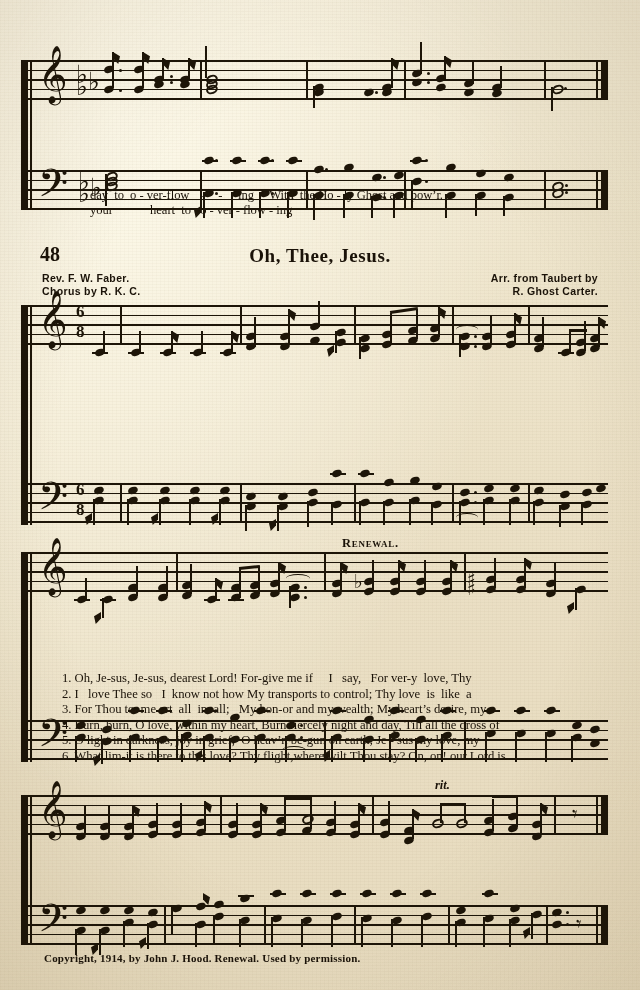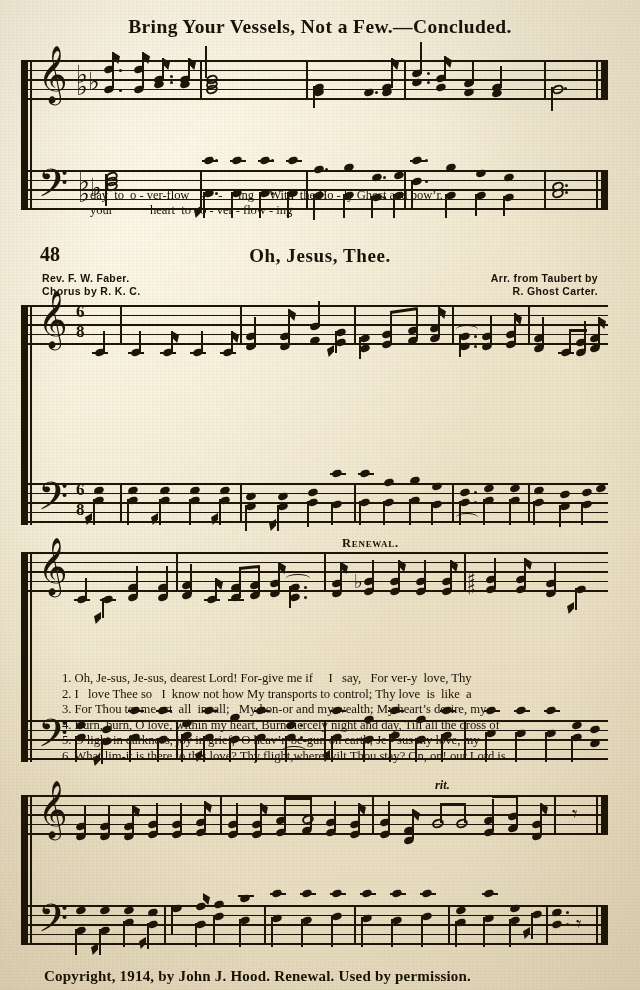--- a/index.html
+++ b/index.html
@@ -101,25 +101,24 @@
     left: 435px;
     top: 778px;
     font-size: 12.5px;
     font-style: italic;
     font-weight: bold;
   }
   #copyright {
     position: absolute;
     left: 44px;
     top: 952px;
-    font-size: 15px;
+    font-size: 11px;
     font-weight: bold;
     letter-spacing: 0.2px;
     font-family: "Liberation Serif", serif;
-    margin-top: 16px;
   }
 
   
   .system {
     position: absolute;
     left: 24px;
     width: 584px;
   }
   .staff {
     position: absolute;
@@ -262,21 +261,20 @@
     color: #1d1508;
   }
 </style>
 </head>
 <body>
 
 <div class="page"></div>
 
 <div class="content">
 
-  <div class="hymn-title" id="title-top">Bring Your Vessels, Not a Few.—Concluded.</div>
 
   <div class="system" id="sys1" style="top:60px; height:150px;">
     <div class="sysbar" style="top:0px; height:150px;"></div>
 
     <div class="staff" id="s1-treble" style="top:0px;">
       <div class="lines">
           <i></i>
           <i></i>
           <i></i>
           <i></i>
@@ -434,21 +432,21 @@
       <span class="barline" style="left:520px; top:0px; height:40px;"></span>
       <span class="nh open" style="left:528px; top:12px;"></span>
       <span class="nh open" style="left:528px; top:19px;"></span>
       <span class="dot" style="left:541px; top:14px;"></span>
       <span class="dot" style="left:541px; top:21px;"></span>
       <div class="endbar" style="top:0px; height:40px;"></div>
     </div>
   </div>
 
   <div id="hymn-number">48</div>
-  <div class="hymn-title" id="title-main">Oh, Jesus, Thee.</div>
+  <div class="hymn-title" id="title-main">Oh, Thee, Jesus.</div>
   <div class="attrib" id="attrib-left" style="white-space:pre;">Rev. F. W. Faber.
 Chorus by R. K. C.</div>
   <div class="attrib" id="attrib-right" style="white-space:pre;">Arr. from Taubert by
 R. Ghost Carter.</div>
 
   <div class="system" id="sys2" style="top:305px; height:220px;">
     <div class="sysbar" style="top:0px; height:220px;"></div>
 
     <div class="staff" id="s2-treble" style="top:0px;">
       <div class="lines">

